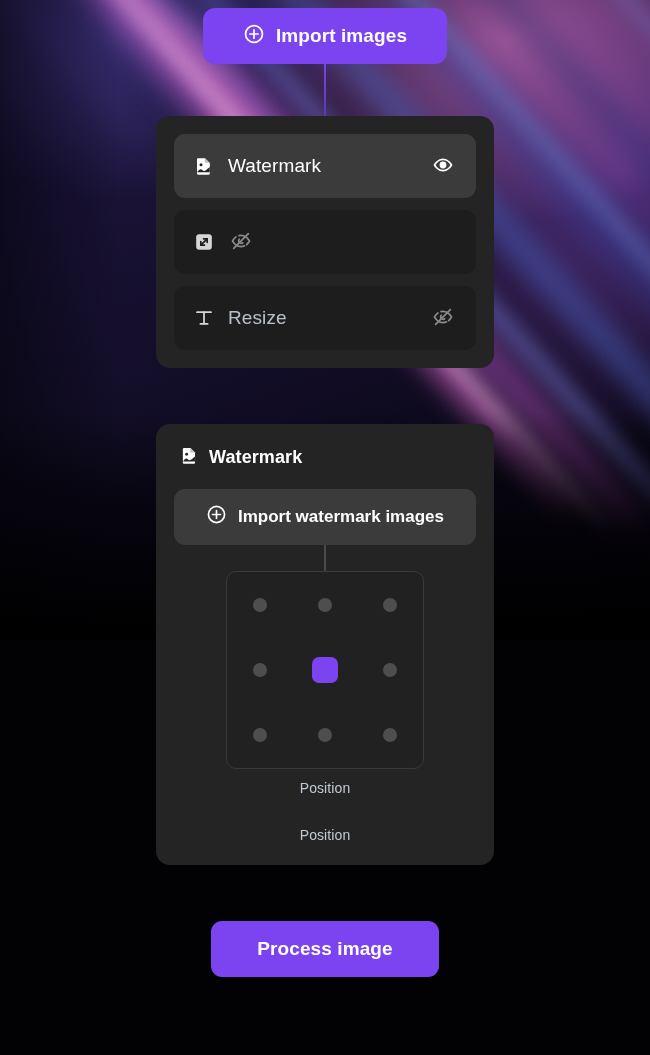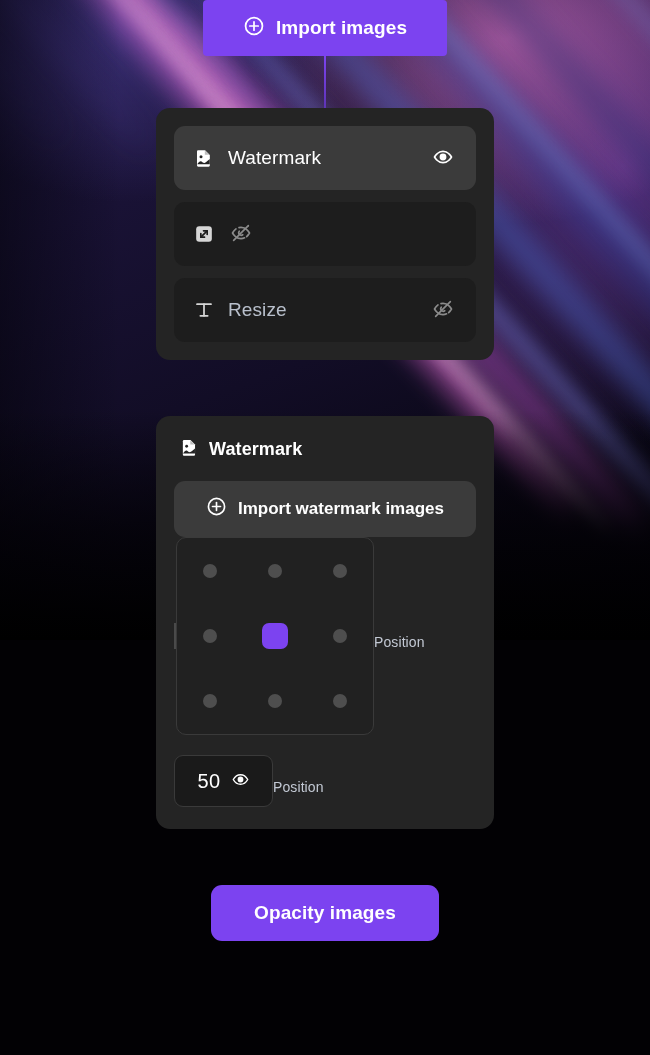--- a/index.html
+++ b/index.html
@@ -62,22 +62,23 @@
     width: 650px;
     display: flex;
     flex-direction: column;
     align-items: center;
   }
 
   
   .btn-primary {
     width: 244px;
     height: 56px;
+    margin-top: 8px;
     border: none;
-    border-radius: 4px;
+    border-radius: 12px;
     background: #7c43f0;
     color: #ffffff;
     font-family: "Liberation Sans", sans-serif;
     font-size: 19px;
     font-weight: bold;
     letter-spacing: 0.1px;
     display: flex;
     align-items: center;
     justify-content: center;
     gap: 11px;
@@ -159,21 +160,21 @@
     font-family: "Liberation Sans", sans-serif;
     font-size: 17px;
     font-weight: bold;
     display: flex;
     align-items: center;
     justify-content: center;
     gap: 11px;
     cursor: pointer;
   }
 
-  .field-col { display: flex; flex-direction: row; align-items: center; }
+  .field-col { display: flex; flex-direction: column; align-items: center; }
 
   
   .pos-grid {
     width: 198px;
     height: 198px;
     border: 1px solid #3a3a3a;
     border-radius: 10px;
     background: #212121;
     display: grid;
     grid-template-columns: repeat(3, 1fr);
@@ -410,32 +411,23 @@
               <span class="pos-dot"></span>
             </div>
         </div>
 
         <div class="field-cap">Position</div>
       </div>
 
       <div class="sp-20"></div>
 
       <div class="field-col">
-        <div class="opacity-box">
-          <span class="opacity-val">50</span>
-          <span>
-            <svg width="17" height="17" viewBox="0 0 24 24" fill="none" stroke="#ffffff" stroke-width="2" stroke-linecap="round" stroke-linejoin="round">
-              <path d="M1.8 12S5.6 5.2 12 5.2 22.2 12 22.2 12 18.4 18.8 12 18.8 1.8 12 1.8 12z"></path>
-              <circle cx="12" cy="12" r="3.1" fill="#ffffff"></circle>
-            </svg>
-          </span>
-        </div>
         <div class="field-cap">Position</div>
       </div>
 
     </div>
 
     <div class="sp-56"></div>
 
-    <button class="btn-process">Opacity images</button>
+    <button class="btn-process">Process image</button>
 
   </div>
 </div>
 
 </body></html>

